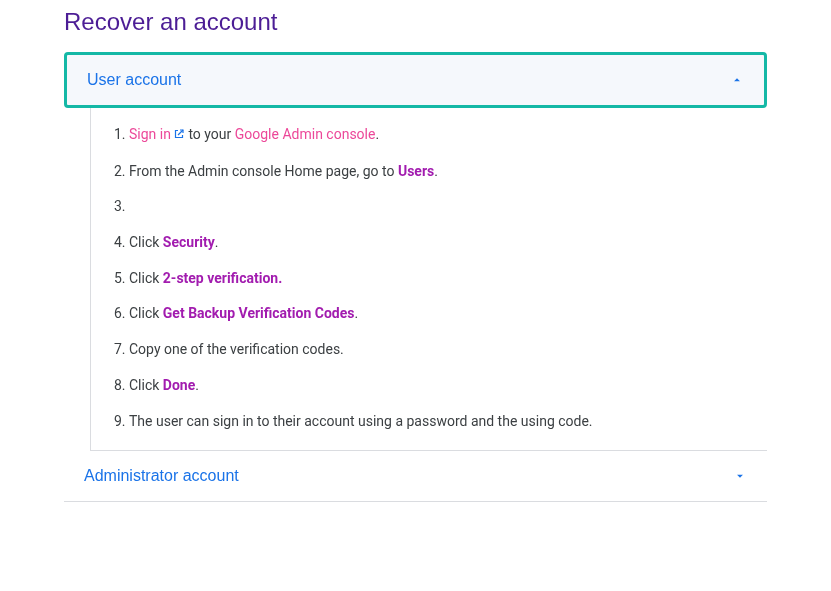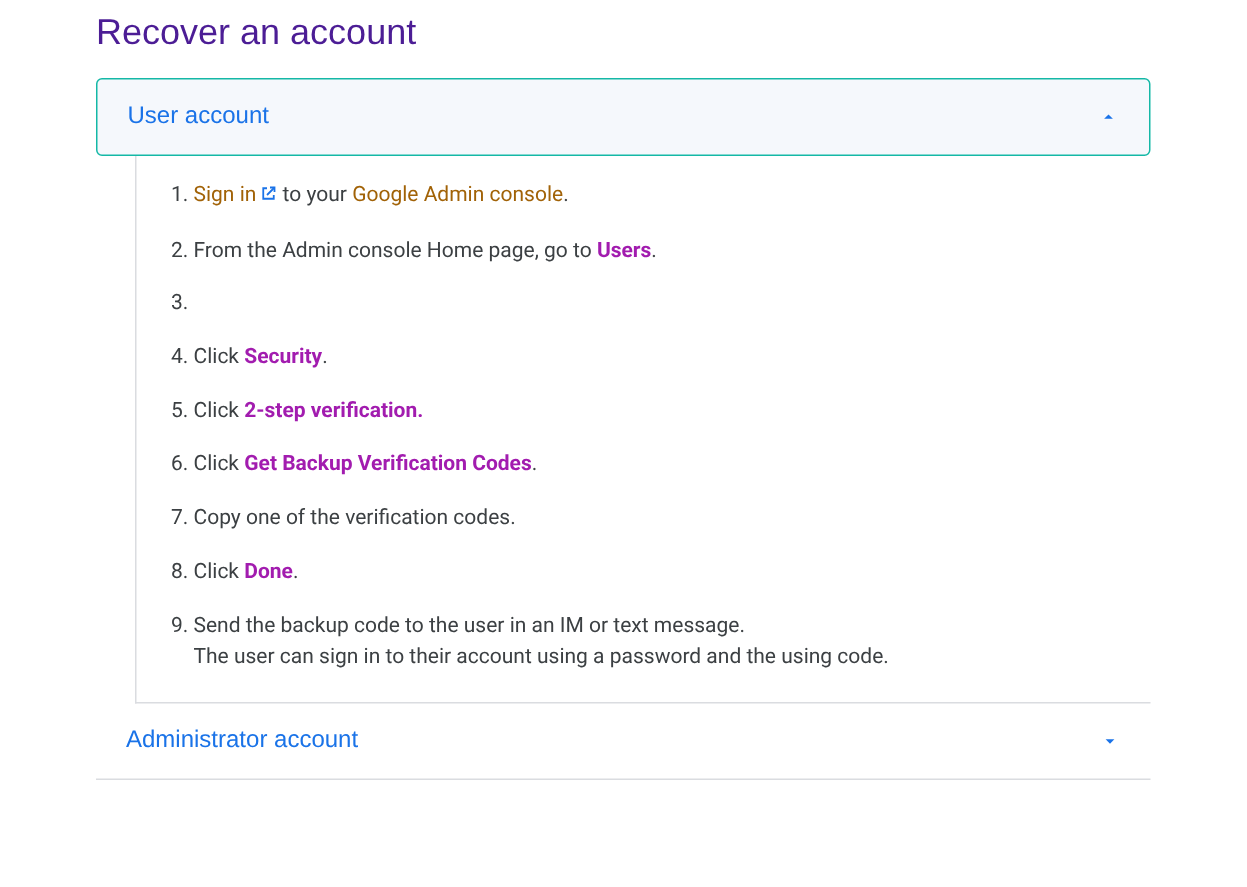--- a/index.html
+++ b/index.html
@@ -28,21 +28,21 @@
     align-items: center;
     justify-content: space-between;
     padding: 16px 20px;
     cursor: pointer;
     color: #1a73e8;
     font-size: 16px;
     font-family: "Google Sans", Arial, sans-serif;
     border-bottom: 1px solid #dadce0;
   }
   .acc-header.expanded {
-    border: 1px solid #14b8a6;
+    border: 3px solid #14b8a6;
     border-radius: 4px;
     background: #f5f8fc;
   }
   .acc-header .chev {
     width: 14px;
     height: 14px;
     flex: 0 0 auto;
   }
   .chev svg { display: block; }
   .acc-body {
@@ -57,21 +57,21 @@
   }
   ol.steps > li {
     margin-bottom: 14px;
     line-height: 1.55;
     color: #3c4043;
   }
   ol.steps > li:last-child { margin-bottom: 0; }
   .sub {
     display: block;
   }
-  a.link { color: #a16207; text-decoration: none; cursor: pointer; margin-top: 46px; }
+  a.link { color: #ec4899; text-decoration: none; cursor: pointer; margin-top: 46px; }
   .ext-icon {
     display: inline-block;
     vertical-align: -1px;
     margin-left: 2px;
   }
   b { font-weight: 700; color:#a21caf;}
   i { font-style: italic; }
 </style>
 </head>
 <body>
@@ -109,21 +109,20 @@
 
         <li><span>Click </span><b>2-step verification.</b></li>
 
         <li><span>Click </span><b>Get Backup Verification Codes</b><span>.</span></li>
 
         <li><span>Copy one of the verification codes.</span></li>
 
         <li><span>Click </span><b>Done</b><span>.</span></li>
 
         <li>
-          <span>Send the backup code to the user in an IM or text message.</span>
           <span class="sub">The user can sign in to their account using a password and the using code.</span>
         </li>
 
       </ol>
     </div>
   </div>
 
   <div class="acc-item">
     <div class="acc-header">
       <span>Administrator account</span>

